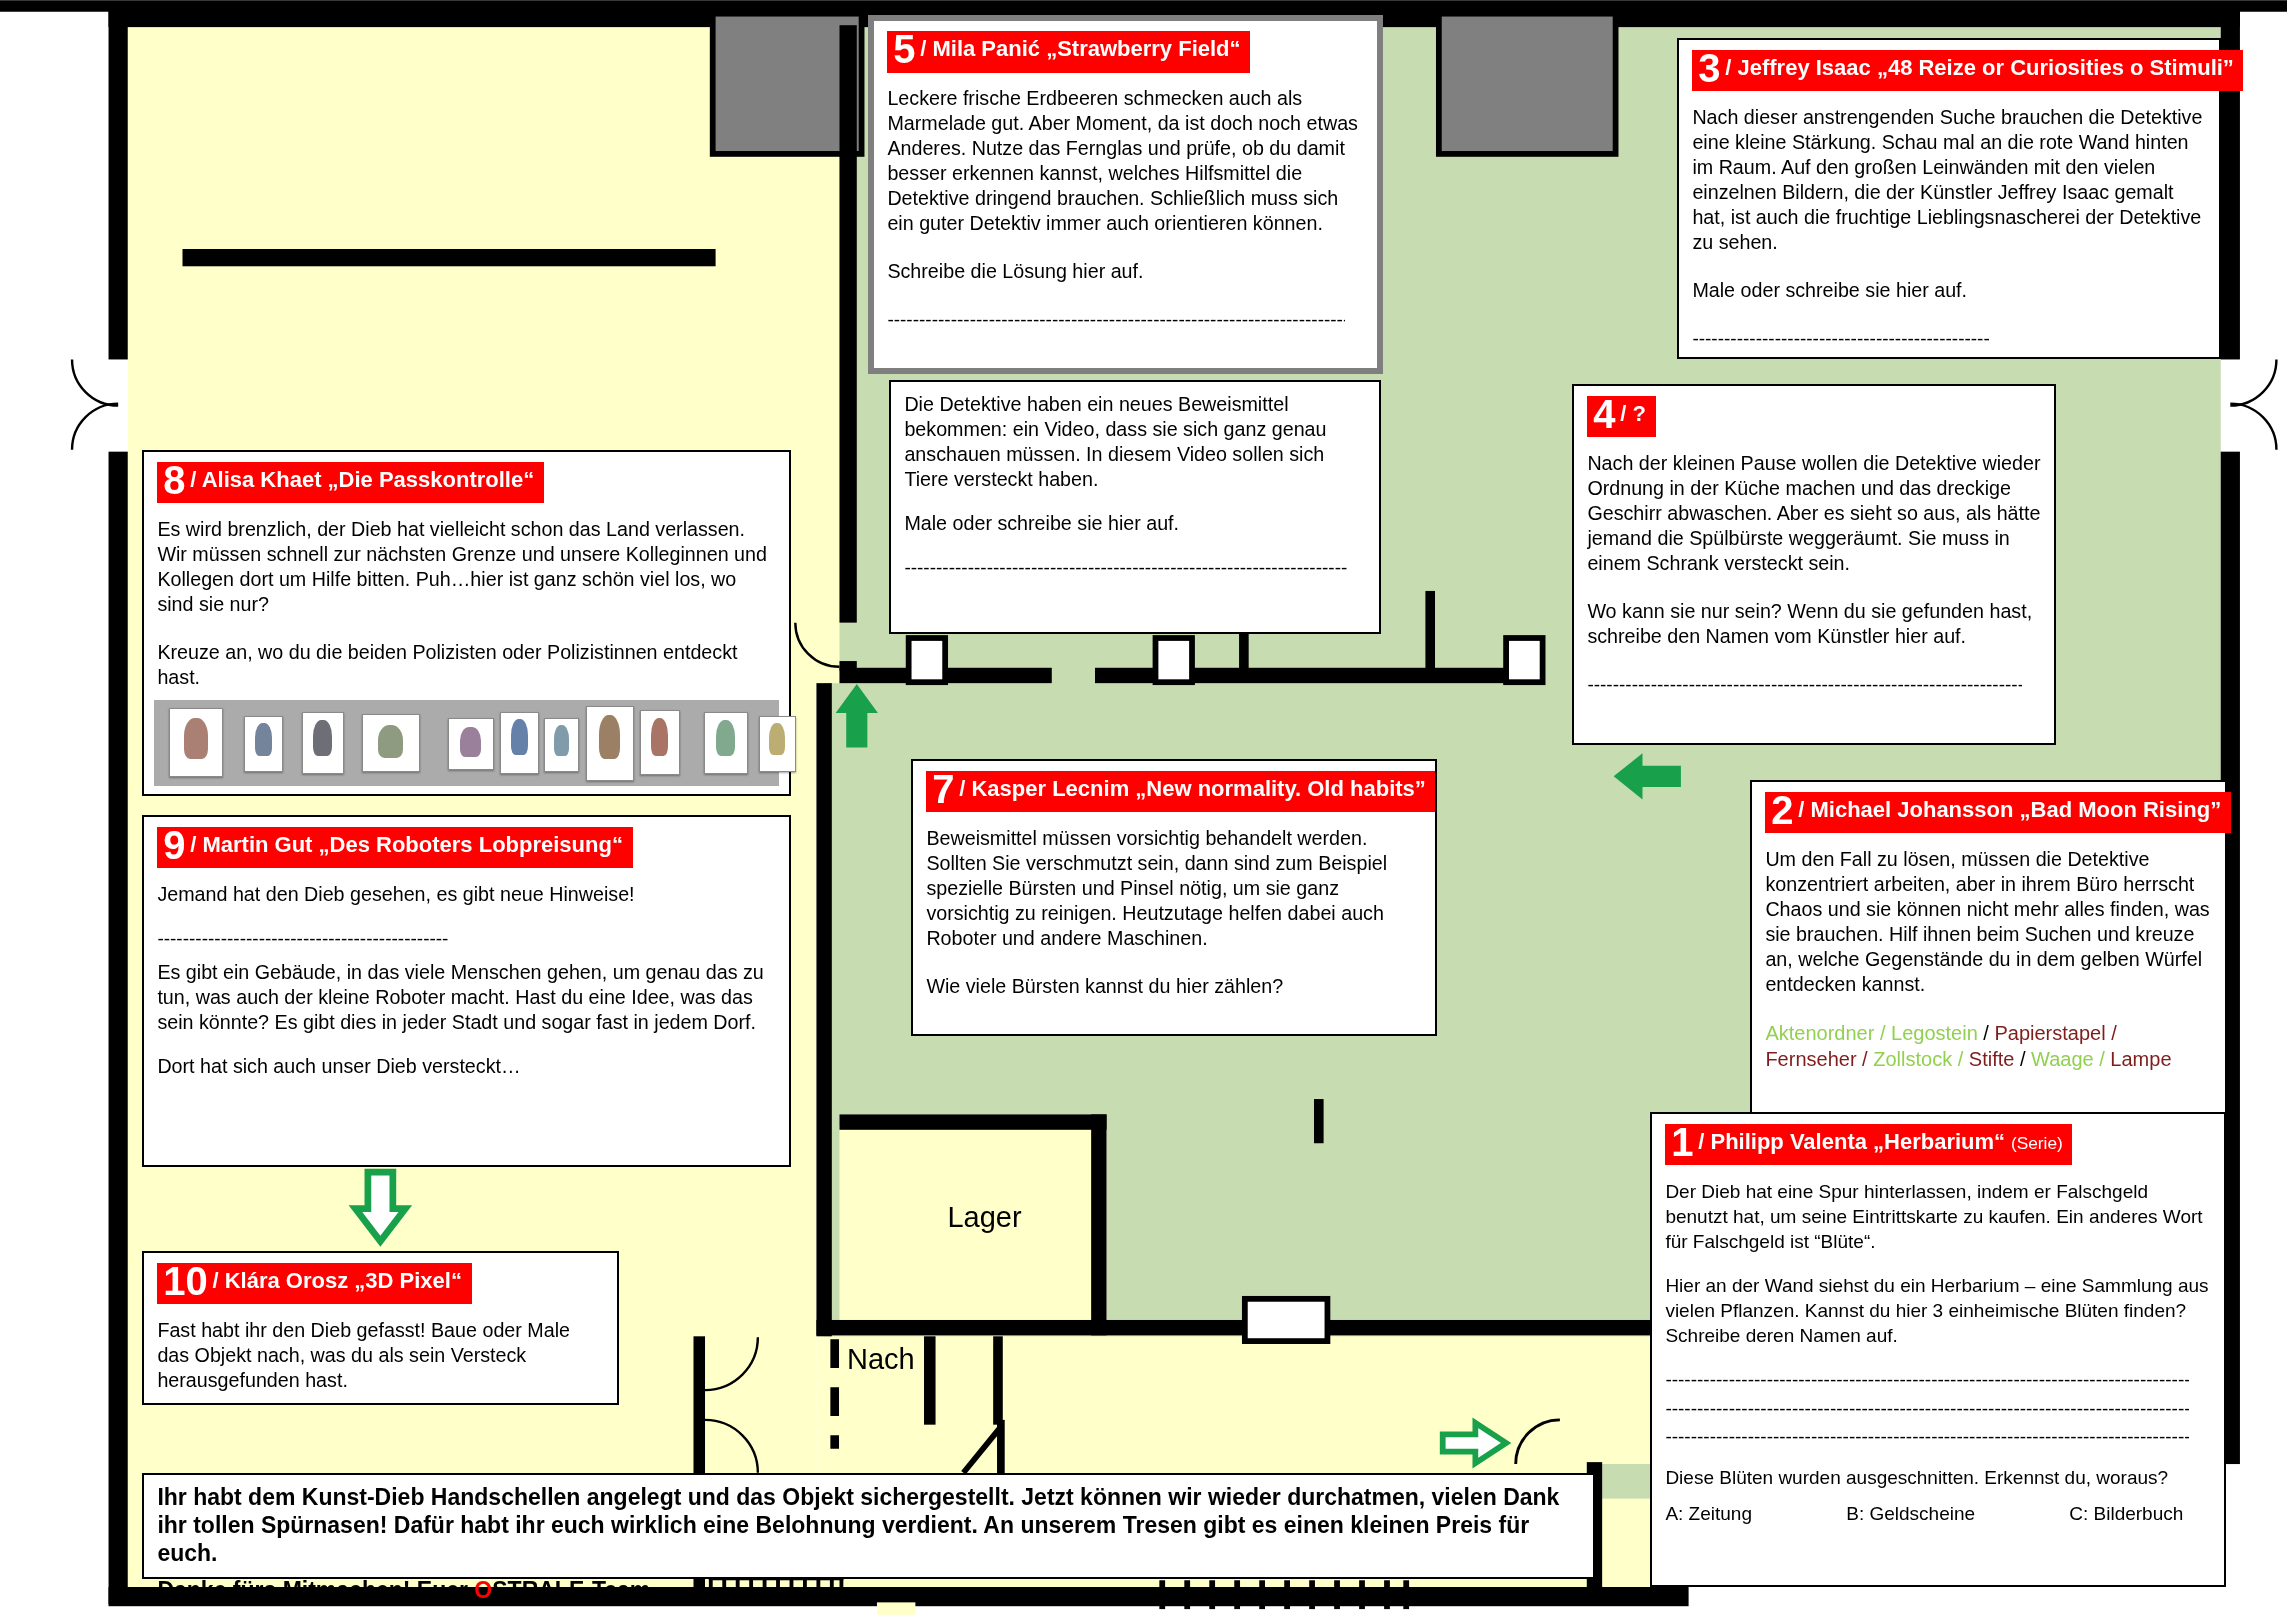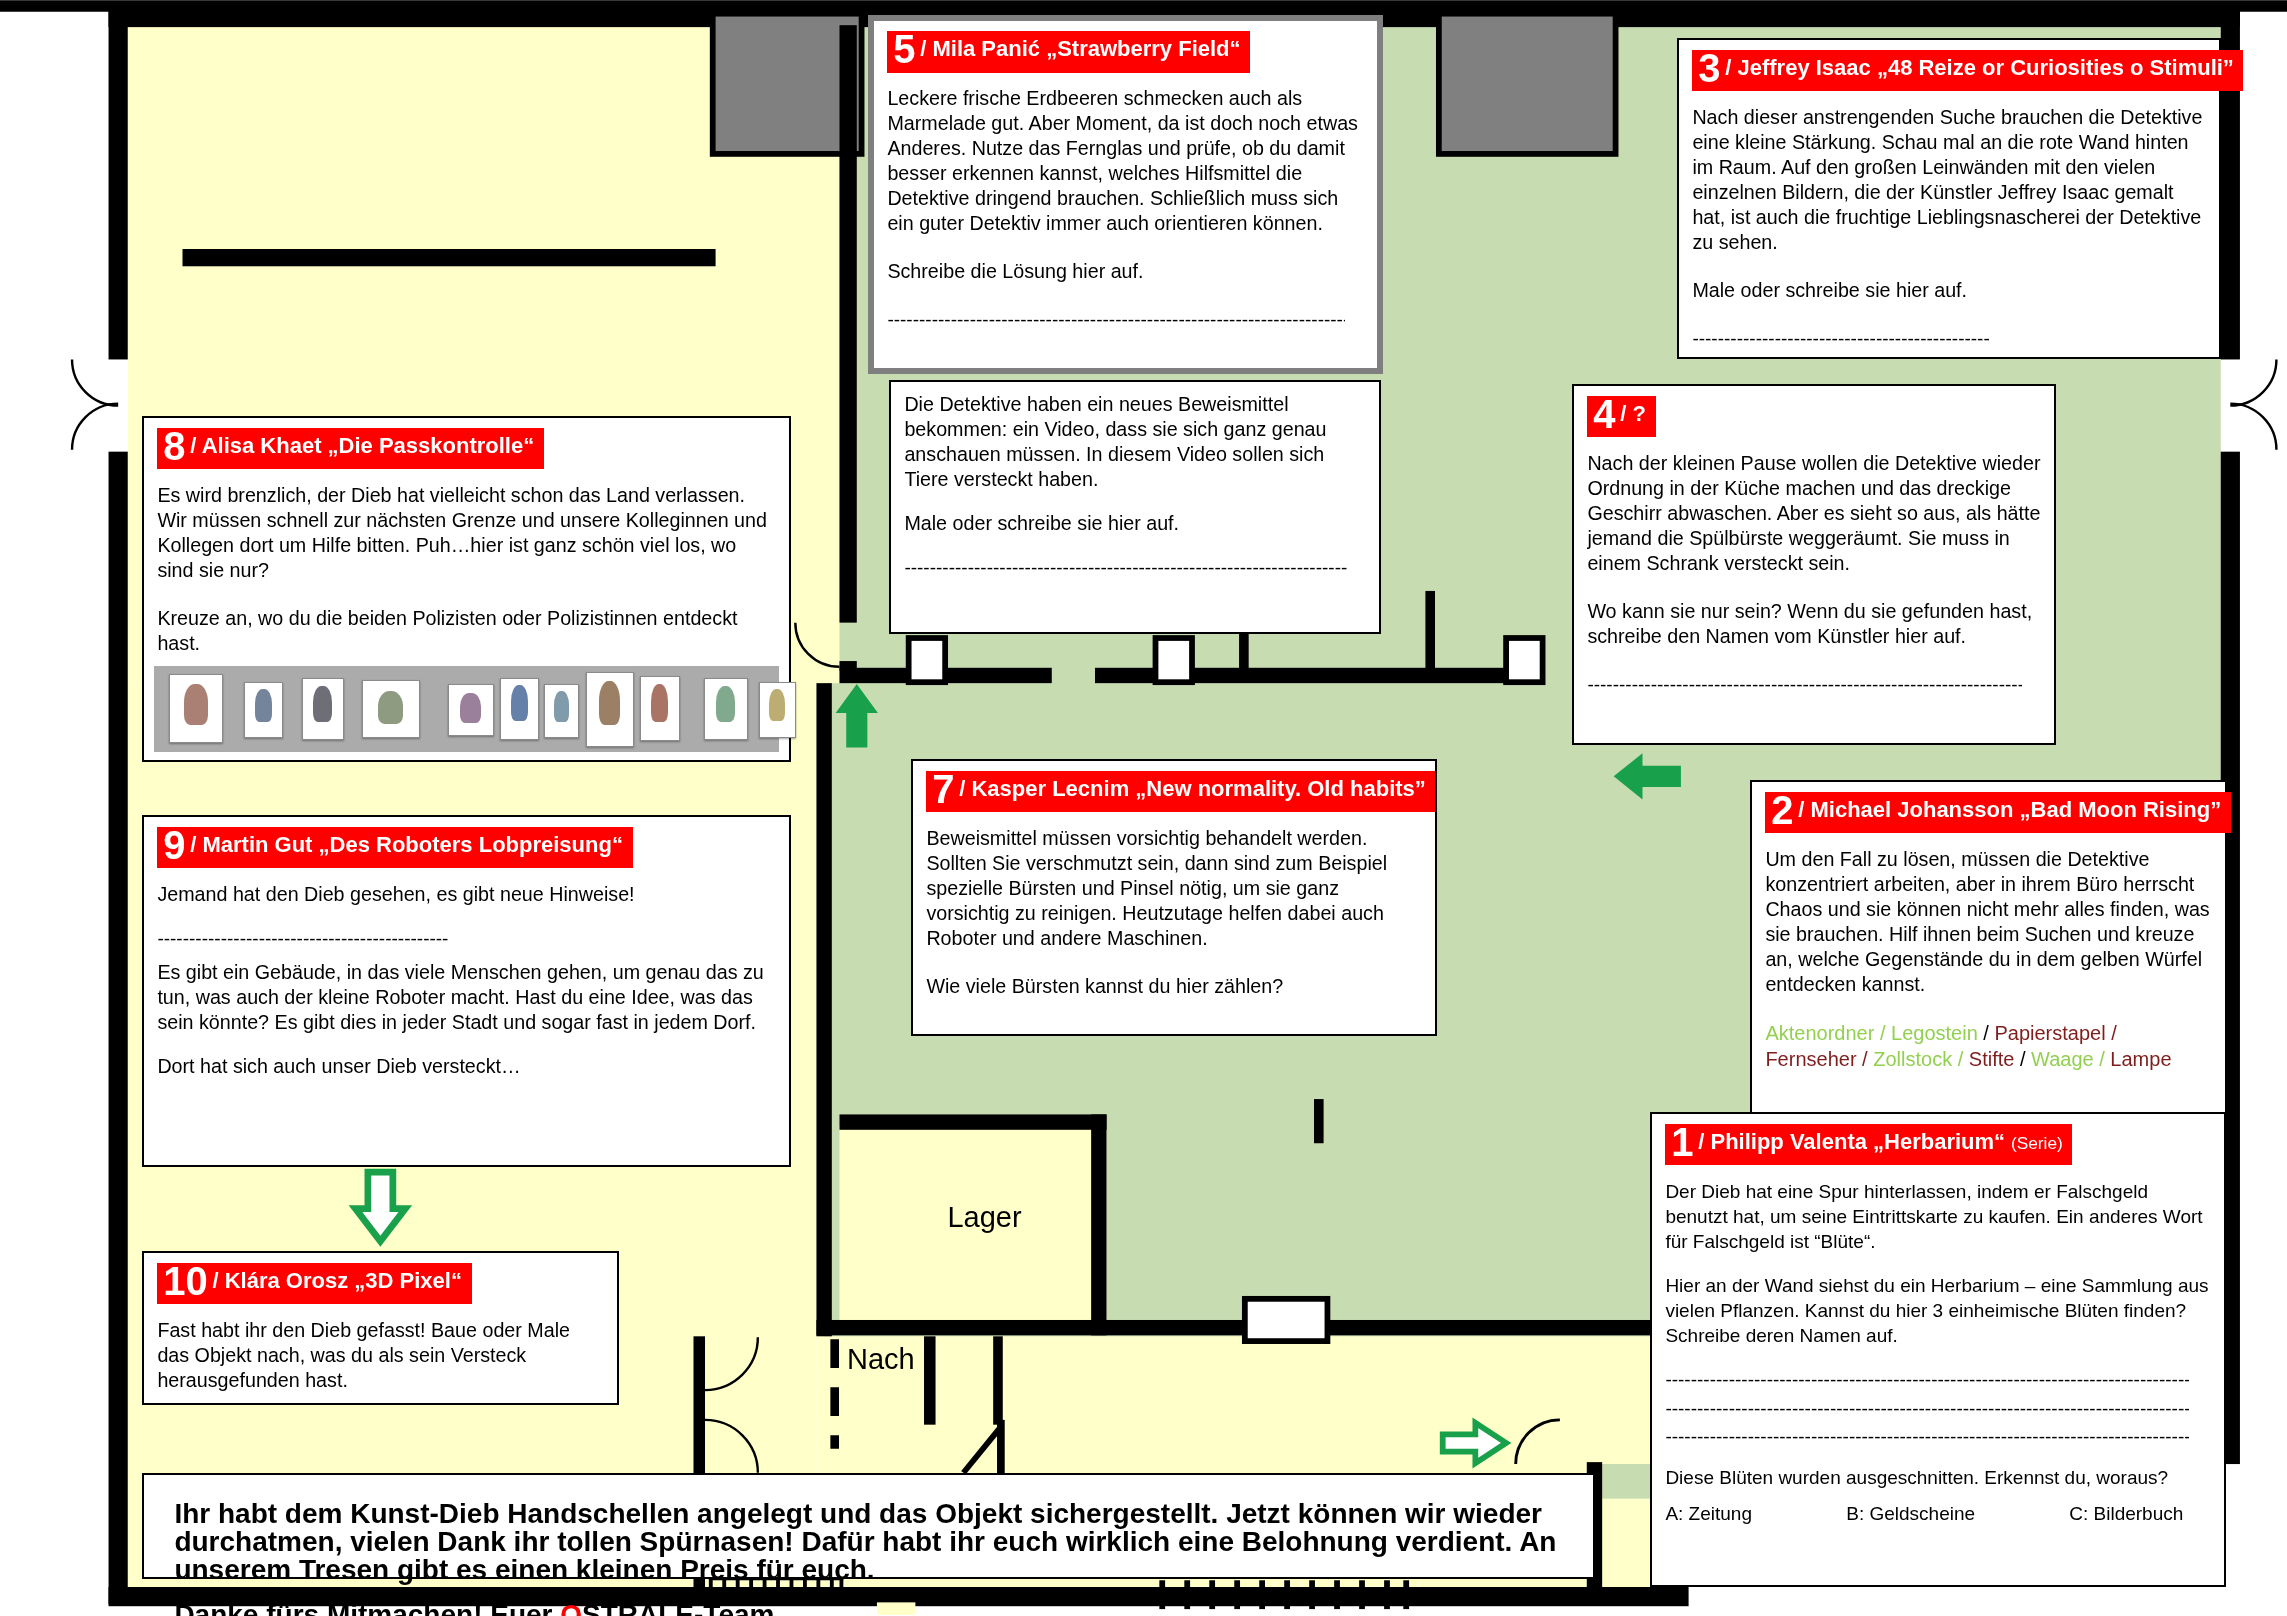--- a/index.html
+++ b/index.html
@@ -27,21 +27,21 @@
   .c-green{color:#92D050;}
   .c-red{color:#7f1d1d;}
   .c-black{color:#000;}
   .strip{position:absolute;left:9.6px;right:9.6px;bottom:7.7px;height:86px;background:#ABABAB;}
   .frame{position:absolute;background:#fff;border:1px solid #8a8a8a;box-shadow:0 1px 1.9px rgba(0,0,0,.35);}
   .fig{width:46%;height:60%;margin:18% auto 0 auto;border-radius:45% 45% 25% 25%;opacity:.85;}
   .opts{display:flex;justify-content:space-between;width:95%;font-size:19px;margin-top:13.4px;}
   .room-label{position:absolute;z-index:2;font-size:29px;color:#000;}
   .banner{position:absolute;left:142px;top:1473px;width:1453px;height:106px;background:#fff;
           border:2.9px solid #000;box-sizing:border-box;padding:7.7px 13.4px;z-index:3;}
-  .banner p{font-size:28px;font-weight:bold;line-height:28px;margin:17px;}
+  .banner p{font-size:23px;font-weight:bold;line-height:28px;margin:0;}
   .banner .second{margin-top:9.6px;}
   .o-red{color:#FF0000;}
 </style>
 </head>
 <body>
 
 <div class="page">
 
   <svg class="plan" width="2287" height="1617" viewBox="0 0 2381 1683">
     <rect x="0" y="0" width="2381" height="1683" fill="#ffffff"></rect>
@@ -158,21 +158,21 @@
     <div class="dash">--------------------------------------------------------------------------------------------------------</div>
   </div>
 
   <div class="bx" style="left:1572px;top:384px;width:484px;height:361px;">
     <div class="hdr"><span class="num">4</span><span class="ttl">/ ?</span></div>
     <p>Nach der kleinen Pause wollen die Detektive wieder Ordnung in der Küche machen und das dreckige Geschirr abwaschen. Aber es sieht so aus, als hätte jemand die Spülbürste weggeräumt. Sie muss in einem Schrank versteckt sein.</p>
     <p>Wo kann sie nur sein? Wenn du sie gefunden hast, schreibe den Namen vom Künstler hier auf.</p>
     <div class="dash">--------------------------------------------------------------------------------------------------------</div>
   </div>
 
-  <div class="bx" style="left:142px;top:416px;width:649px;height:346px;">
+  <div class="bx" style="left:142px;top:450px;width:649px;height:346px;">
     <div class="hdr"><span class="num">8</span><span class="ttl">/ Alisa Khaet „Die Passkontrolle“</span></div>
     <p>Es wird brenzlich, der Dieb hat vielleicht schon das Land verlassen. Wir müssen schnell zur nächsten Grenze und unsere Kolleginnen und Kollegen dort um Hilfe bitten. Puh…hier ist ganz schön viel los, wo sind sie nur?</p>
     <p>Kreuze an, wo du die beiden Polizisten oder Polizistinnen entdeckt hast.</p>
     <div class="strip">
         <div class="frame" style="left: 15.4px; top: 7.7px; width: 52px; height: 67px;">
           <div class="fig" style="background: rgb(154, 106, 90);"></div>
         </div>
         <div class="frame" style="left: 90px; top: 15.4px; width: 37px; height: 54px;">
           <div class="fig" style="background: rgb(90, 111, 138);"></div>
         </div>

